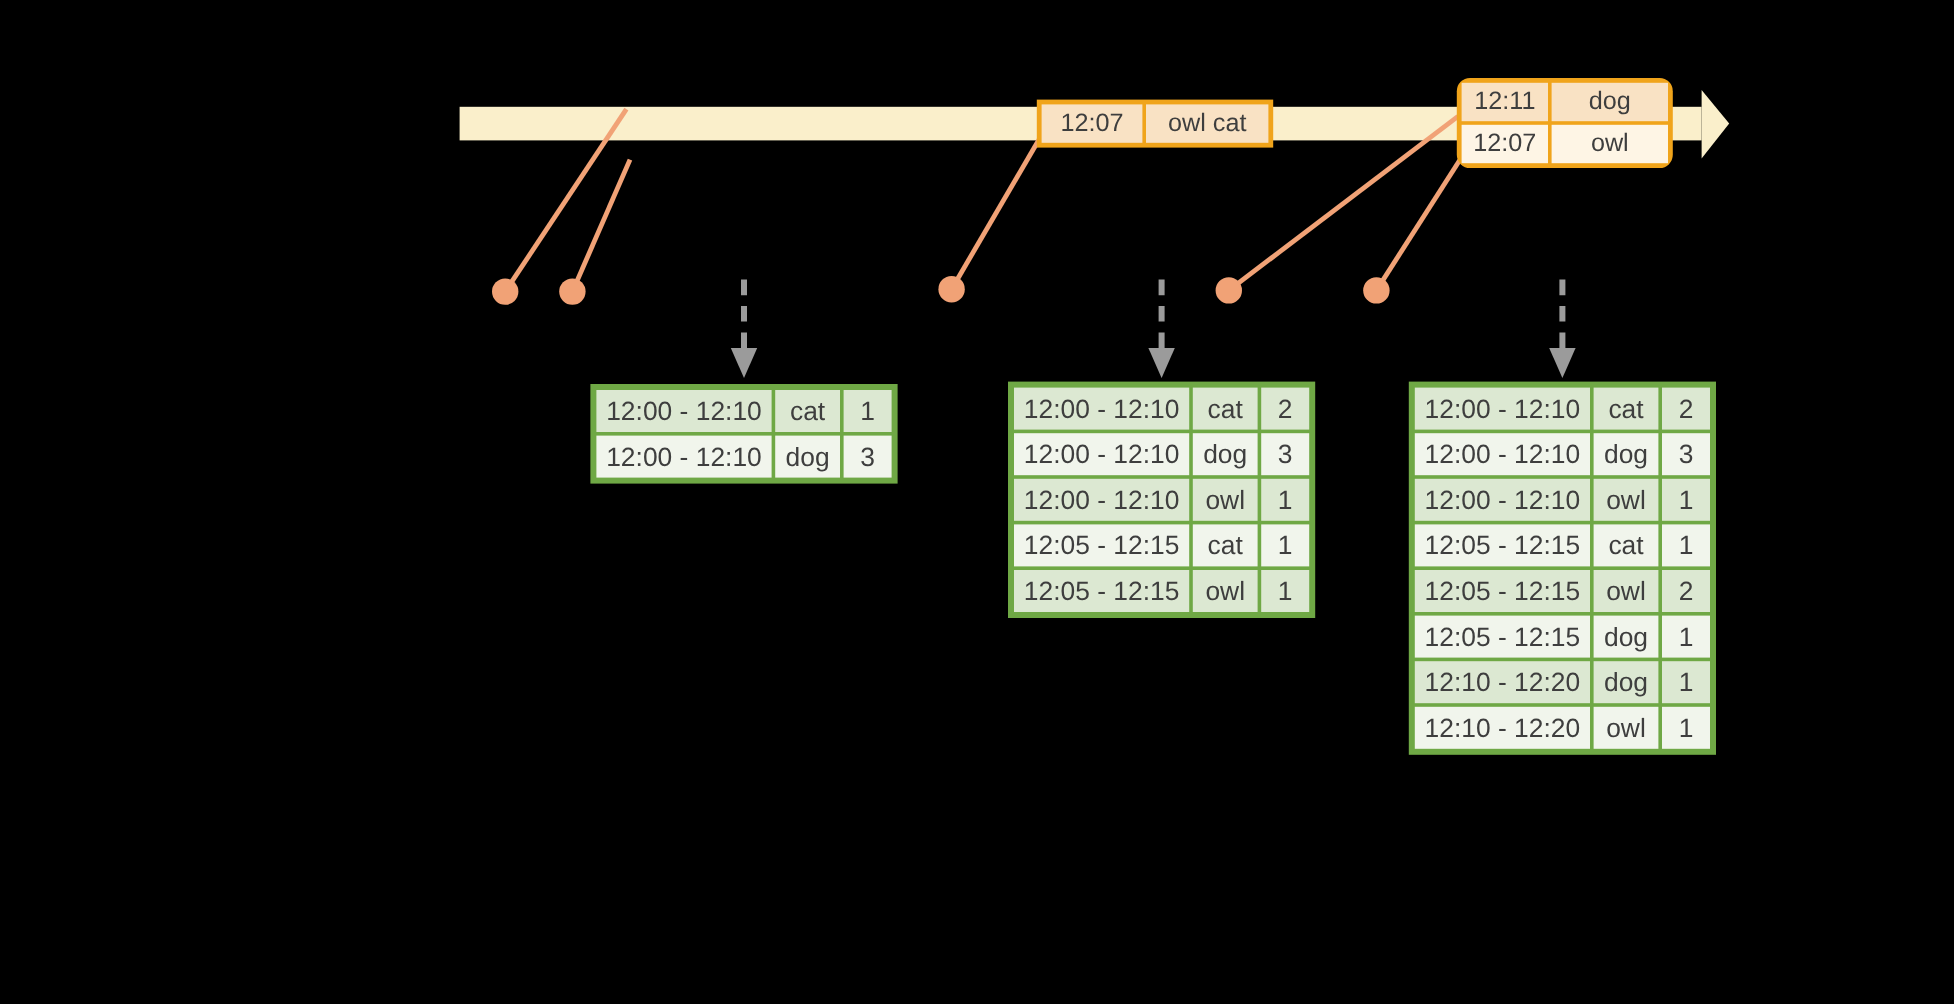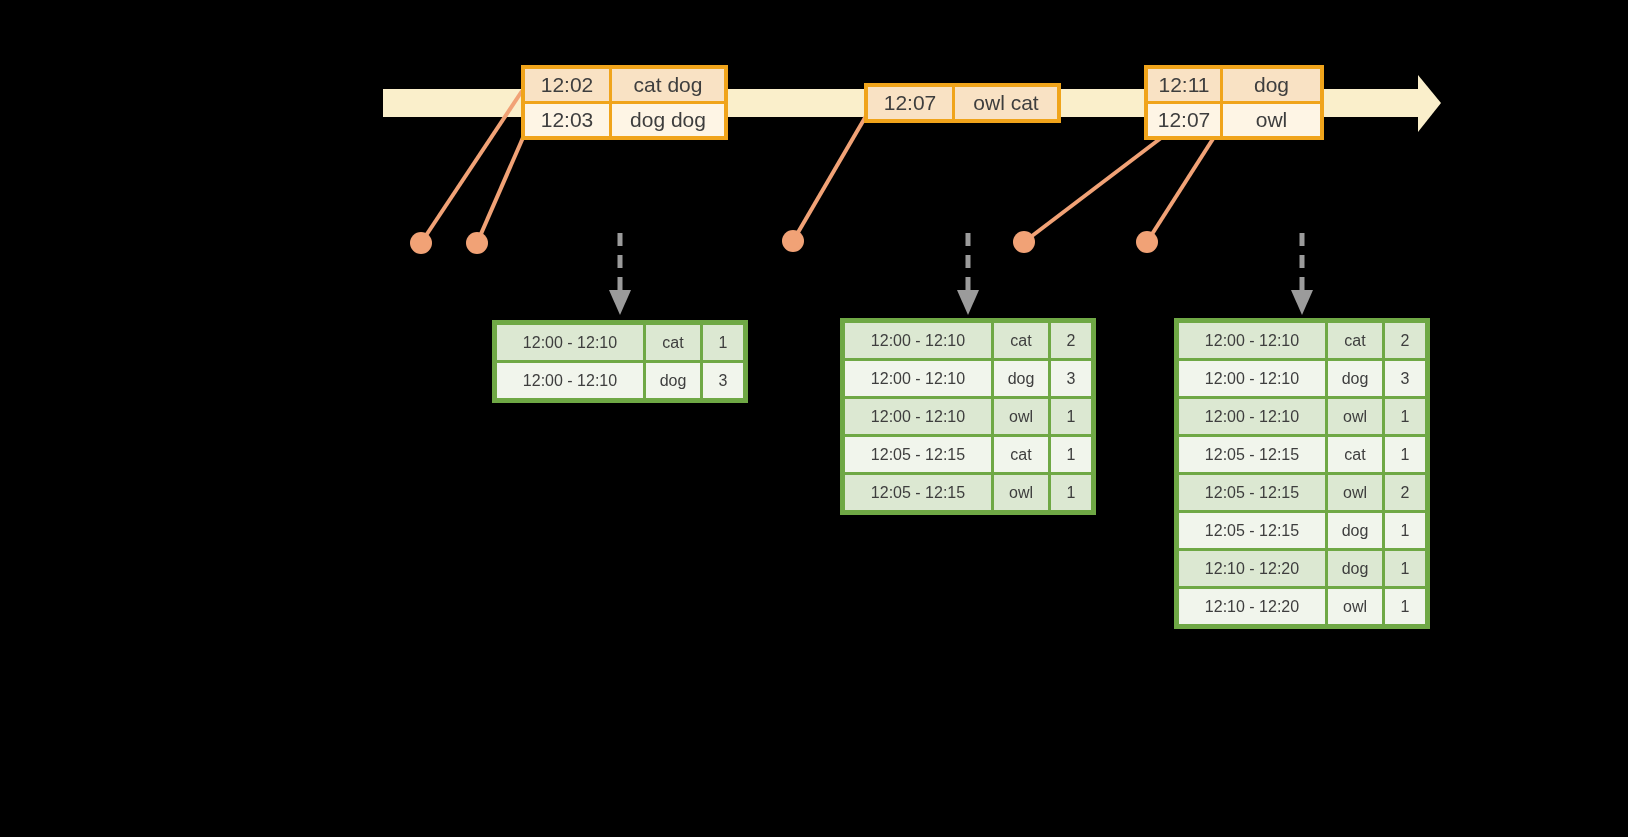--- a/index.html
+++ b/index.html
@@ -39,21 +39,21 @@
 
   .result-table{
     position:absolute;z-index:2;padding:5px;background:var(--green-border);
   }
   .result-table .row{
     display:grid;grid-template-columns:146px 54px 40px;gap:3px;margin-bottom:3px;
   }
   .result-table .row:last-child{margin-bottom:0;}
   .result-table .row.group-start{margin-top:2px;}
   .result-table .cell{
-    height:35px;line-height:35px;text-align:center;font-size:16px;white-space:nowrap;
+    height:35px;line-height:35px;text-align:center;font-size:22px;white-space:nowrap;
   }
   .result-table .row.sage .cell{background:var(--row-sage);}
   .result-table .row.white .cell{background:var(--row-white);}
 </style>
 </head>
 <body>
 
 <div class="canvas">
 
   <svg class="layer" width="1628" height="837">
@@ -74,33 +74,27 @@
     <circle class="salmon-dot" cx="1147" cy="242" r="11"></circle>
 
     <line class="trigger-shaft" x1="620" y1="233" x2="620" y2="291"></line>
     <polygon class="trigger-head" points="609,290 631,290 620,315"></polygon>
     <line class="trigger-shaft" x1="968" y1="233" x2="968" y2="291"></line>
     <polygon class="trigger-head" points="957,290 979,290 968,315"></polygon>
     <line class="trigger-shaft" x1="1302" y1="233" x2="1302" y2="291"></line>
     <polygon class="trigger-head" points="1291,290 1313,290 1302,315"></polygon>
   </svg>
 
-  <div class="event-table" style="left:521px;top:65px;grid-template-columns:84px 112px;">
-    <div class="cell dark">12:02</div>
-    <div class="cell dark">cat dog</div>
-    <div class="cell">12:03</div>
-    <div class="cell">dog dog</div>
-  </div>
 
   <div class="event-table" style="left:864px;top:83px;grid-template-columns:84px 102px;">
     <div class="cell dark">12:07</div>
     <div class="cell dark">owl cat</div>
   </div>
 
-  <div class="event-table" style="left:1144px;top:65px;grid-template-columns:72px 97px;">
+  <div class="event-table" style="left:1214px;top:65px;grid-template-columns:72px 97px;border-radius:11px;">
     <div class="cell dark">12:11</div>
     <div class="cell dark">dog</div>
     <div class="cell">12:07</div>
     <div class="cell">owl</div>
   </div>
 
   <div class="result-table" style="left:492px;top:320px;">
     <div class="row sage">
       <div class="cell">12:00 - 12:10</div>
       <div class="cell">cat</div>

